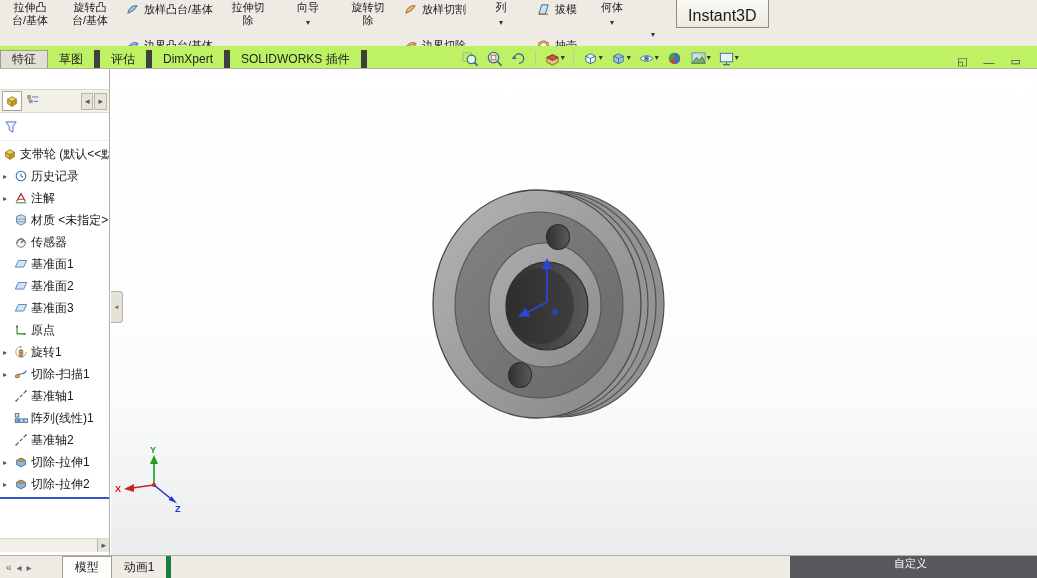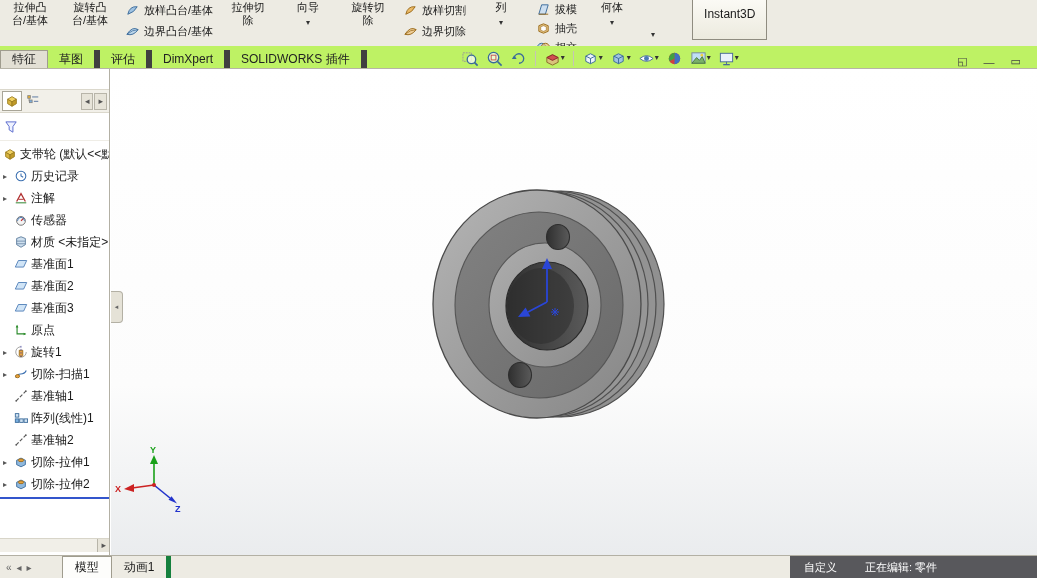--- a/index.html
+++ b/index.html
@@ -8,25 +8,25 @@
 
   
   .ribbon{position:absolute;left:0;top:0;width:1037px;height:46px;background:#edebe3;
           border-bottom:7px solid #4c1d95;display:flex;align-items:flex-start;overflow:hidden;}
   #ribbon-items{display:flex;height:100%;}
   .rbig{display:flex;flex-direction:column;align-items:center;min-width:46px;
         padding:1px 7px 0;font-size:11px;line-height:13px;text-align:center;}
   .rbiglabel{white-space:pre-line;}
   .caret{font-size:8px;line-height:8px;color:#333;margin-top:5px;text-align:center;}
   .rcaretonly{display:flex;flex-direction:column;justify-content:flex-start;padding:26px 9px 0;}
-  .rstack{display:flex;flex-direction:column;padding:2px 5px;gap:4px;}
+  .rstack{display:flex;flex-direction:column;padding:2px 5px;gap:21px;}
   .rsmall{display:flex;align-items:center;gap:4px;font-size:11px;height:17px;white-space:nowrap;}
   .icn svg{display:block;width:15px;height:15px;}
-  .instant3d{margin-left:28px;height:40px;box-sizing:border-box;padding:7px 11px 0;
-             font-size:12px;background:linear-gradient(#fbfaf5,#eceade);
+  .instant3d{margin-left:12px;height:28px;box-sizing:border-box;padding:7px 11px 0;
+             font-size:16px;background:linear-gradient(#fbfaf5,#eceade);
              border:1px solid #8f8c80;border-top:none;}
 
   
   .tabrow{position:absolute;left:0;top:46px;width:1037px;height:22px;background:#bef264;
           border-bottom:1px solid #b7b4a8;display:flex;align-items:flex-end;font-size:12px;}
   .tab{display:flex;align-items:center;padding:0 11px;border-right:6px solid #404040;color:#222;}
   .tab.active{background:#e2dfd4;border:1px solid #9f9c8e;border-bottom:none;}
   #headsup{display:flex;align-items:center;gap:1px;margin-left:92px;}
   .hbtn{display:flex;align-items:center;padding:0 3px;height:20px;}
   .hbtn .icn svg{width:17px;height:17px;}
@@ -73,21 +73,21 @@
 
   
   .bottombar{position:absolute;left:0;top:555px;width:1037px;height:23px;background:#edebe3;
              border-top:1px solid #b3b0a4;display:flex;align-items:stretch;font-size:12px;
              box-sizing:border-box;}
   #bottom-navs{display:flex;align-items:center;gap:5px;padding:0 6px;color:#666;font-size:10px;}
   .btab{display:flex;align-items:center;padding:0 12px;border-right:5px solid #15803d;}
   .btab.active{background:#fdfdfb;border:1px solid #9f9c8e;border-bottom:none;}
   .bar-fill{flex:1;}
   #status-seg{background:#58585c;color:#fff;display:flex;align-items:center;gap:28px;
-              padding:0 20px 0 14px;font-size:11px;min-width:213px;}
+              padding:0 20px 0 14px;font-size:11px;min-width:213px;flex-direction:column;}
 </style>
 </head>
 <body>
 
 <div class="ribbon">
   <div id="ribbon-items">
       <div class="rbig">
         <div class="rbiglabel">拉伸凸
 台/基体</div>
       </div>
@@ -364,36 +364,36 @@
             <line x1="5" y1="9.5" x2="11" y2="9.5" stroke="#b03030" stroke-width="1.1"></line>
             <line x1="2" y1="13.5" x2="14" y2="13.5" stroke="#3a8a3a" stroke-width="1.2"></line>
           </svg>
         </span>
         <span class="tlabel">注解</span>
       </div>
       <div class="trow">
         <span class="tarrow"></span>
         <span class="icn">
           <svg viewBox="0 0 16 16">
+            <path d="M3 4 L8 2 L13 4 L13 11 L8 14 L3 11 Z" fill="#cfe0ef" stroke="#5a7a9a"></path>
+            <path d="M3 7 H13 M3 10 H13" stroke="#5a7a9a" stroke-width=".8"></path>
+          </svg>
+        </span>
+        <span class="tlabel">材质 &lt;未指定&gt;</span>
+      </div>
+      <div class="trow">
+        <span class="tarrow"></span>
+        <span class="icn">
+          <svg viewBox="0 0 16 16">
             <circle cx="8" cy="9" r="5" fill="#f4f4f4" stroke="#666"></circle>
             <path d="M8 9 L11 6" stroke="#c03030" stroke-width="1.3"></path>
             <path d="M4 9 a4 4 0 0 1 8 0" fill="none" stroke="#3a6fb0"></path>
           </svg>
         </span>
         <span class="tlabel">传感器</span>
-      </div>
-      <div class="trow">
-        <span class="tarrow"></span>
-        <span class="icn">
-          <svg viewBox="0 0 16 16">
-            <path d="M3 4 L8 2 L13 4 L13 11 L8 14 L3 11 Z" fill="#cfe0ef" stroke="#5a7a9a"></path>
-            <path d="M3 7 H13 M3 10 H13" stroke="#5a7a9a" stroke-width=".8"></path>
-          </svg>
-        </span>
-        <span class="tlabel">材质 &lt;未指定&gt;</span>
       </div>
       <div class="trow">
         <span class="tarrow"></span>
         <span class="icn">
           <svg viewBox="0 0 16 16">
             <path d="M1.5 11.5 L5 4 L14.5 4 L11 11.5 Z" fill="rgba(150,195,235,.45)" stroke="#4a7ab5"></path>
           </svg>
         </span>
         <span class="tlabel">基准面1</span>
       </div>

